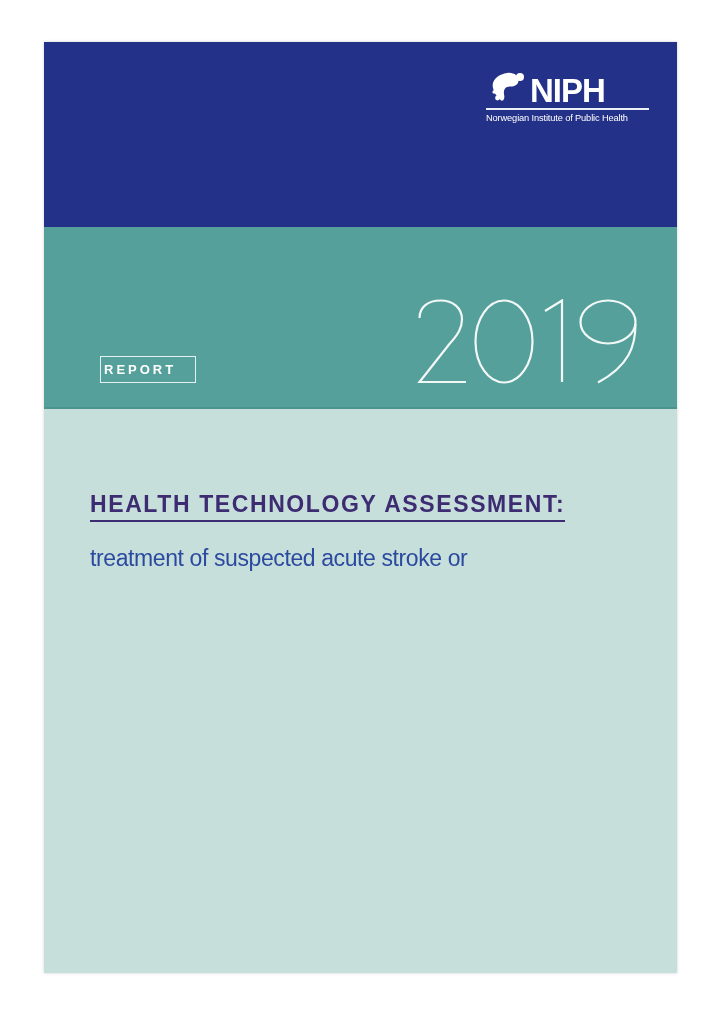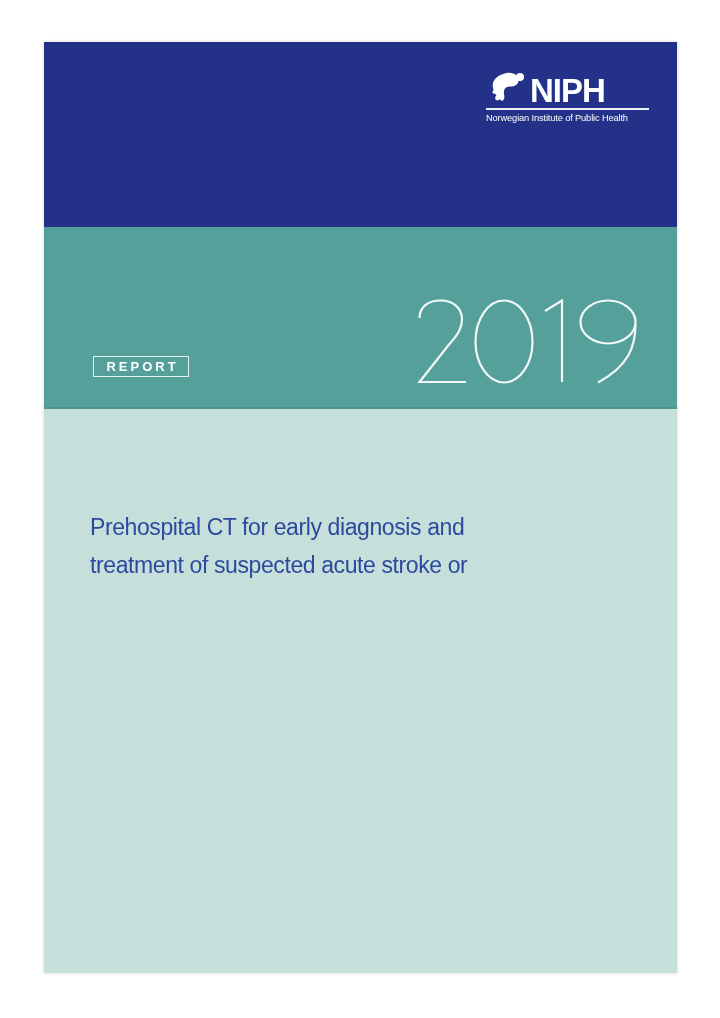--- a/index.html
+++ b/index.html
@@ -56,29 +56,28 @@
     color: #FFFFFF;
     font-size: 9.3px;
     font-weight: normal;
     letter-spacing: -0.15px;
     white-space: nowrap;
   }
 
   
   .report-badge {
     position: absolute;
-    left: 49px;
+    left: 56px;
     top: 129px;
     width: 96px;
-    height: 21px;
+    height: 27px;
     border: 1.5px solid rgba(255,255,255,0.85);
     box-sizing: border-box;
     display: flex;
     align-items: center;
-    justify-content: center;
   }
   .report-badge span {
     color: #FFFFFF;
     font-size: 13px;
     font-weight: bold;
     letter-spacing: 3px;
     text-indent: 3px;
     line-height: 1;
   }
   .year {
@@ -159,19 +158,19 @@
           <path d="M129,12 L146,1.5 L146,83"></path>
           <ellipse cx="192" cy="23" rx="27.5" ry="21.5"></ellipse>
           <path d="M219.5,25 C219.5,47 213,67 182,83.5"></path>
         </g>
       </svg>
       <span class="sr-only">2019</span>
     </div>
   </div>
 
   <div class="band band-bottom">
+    <h1 class="heading">HEALTH TECHNOLOGY ASSESSMENT:</h1>
     <p class="subtitle">
-      <span class="line">Prehospital CT for early diagnosis and</span>
       <span class="line">treatment of suspected acute stroke or</span>
     </p>
   </div>
 
 </div>
 
 </body></html>

